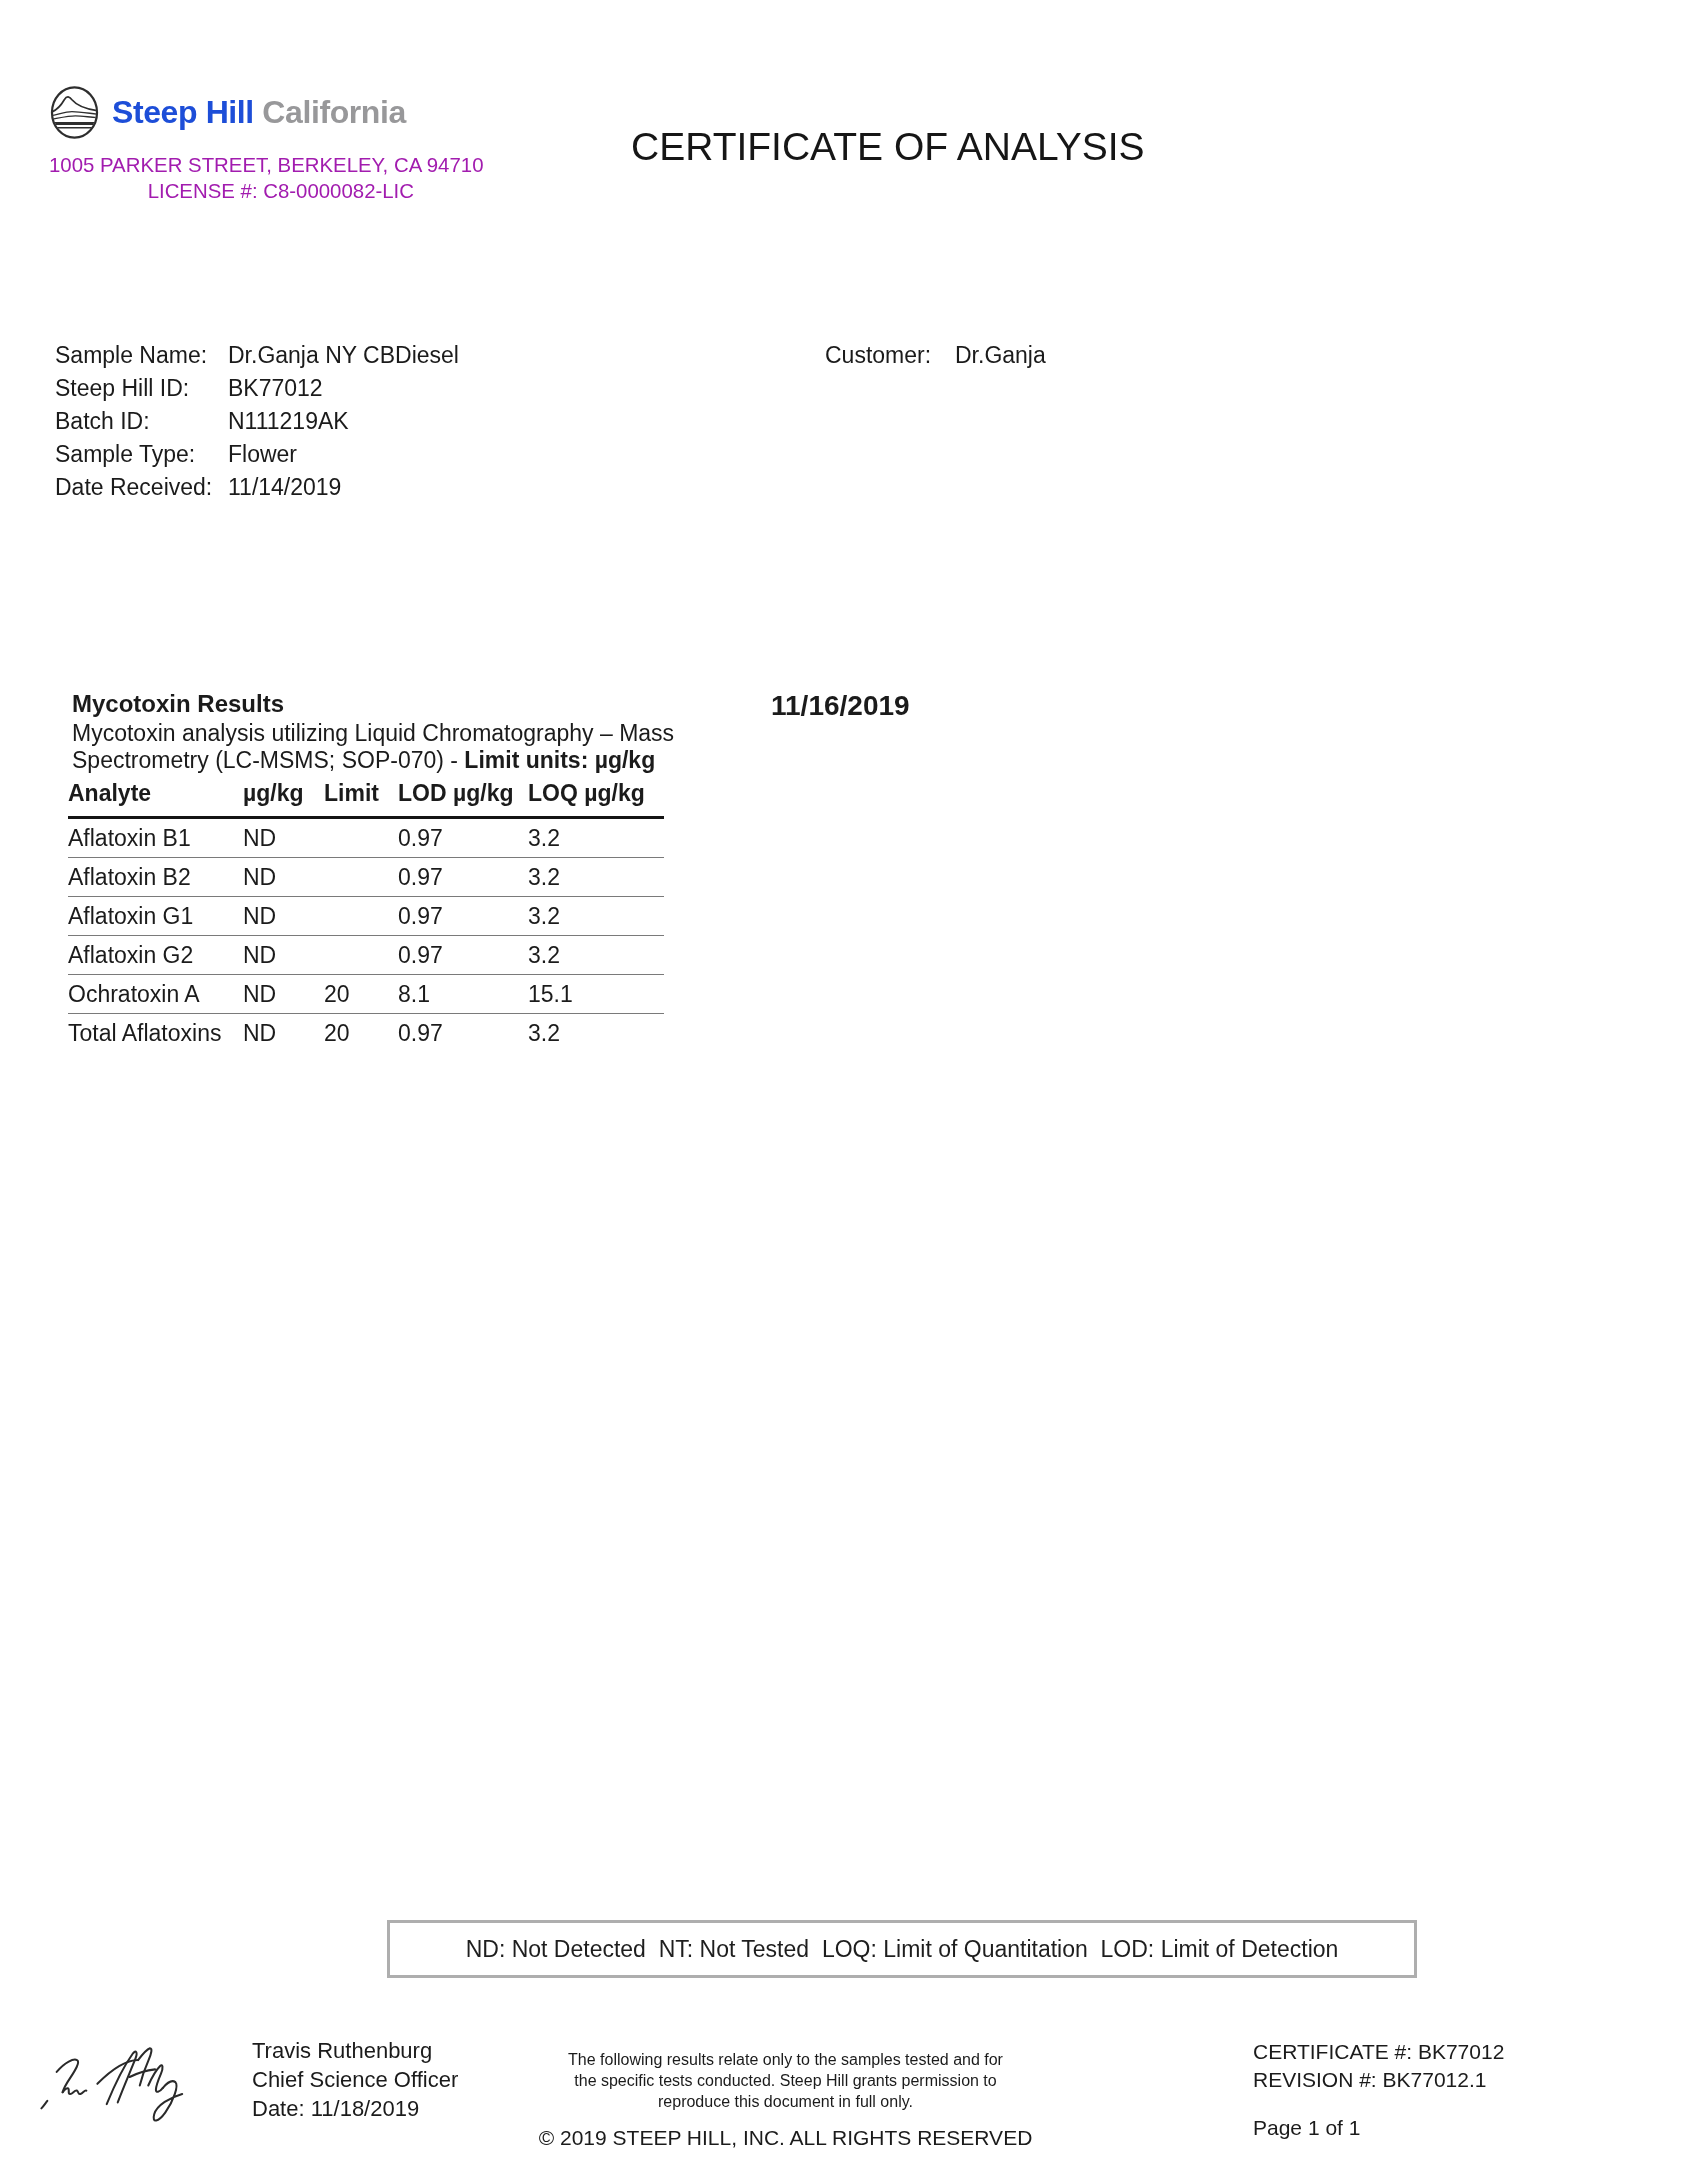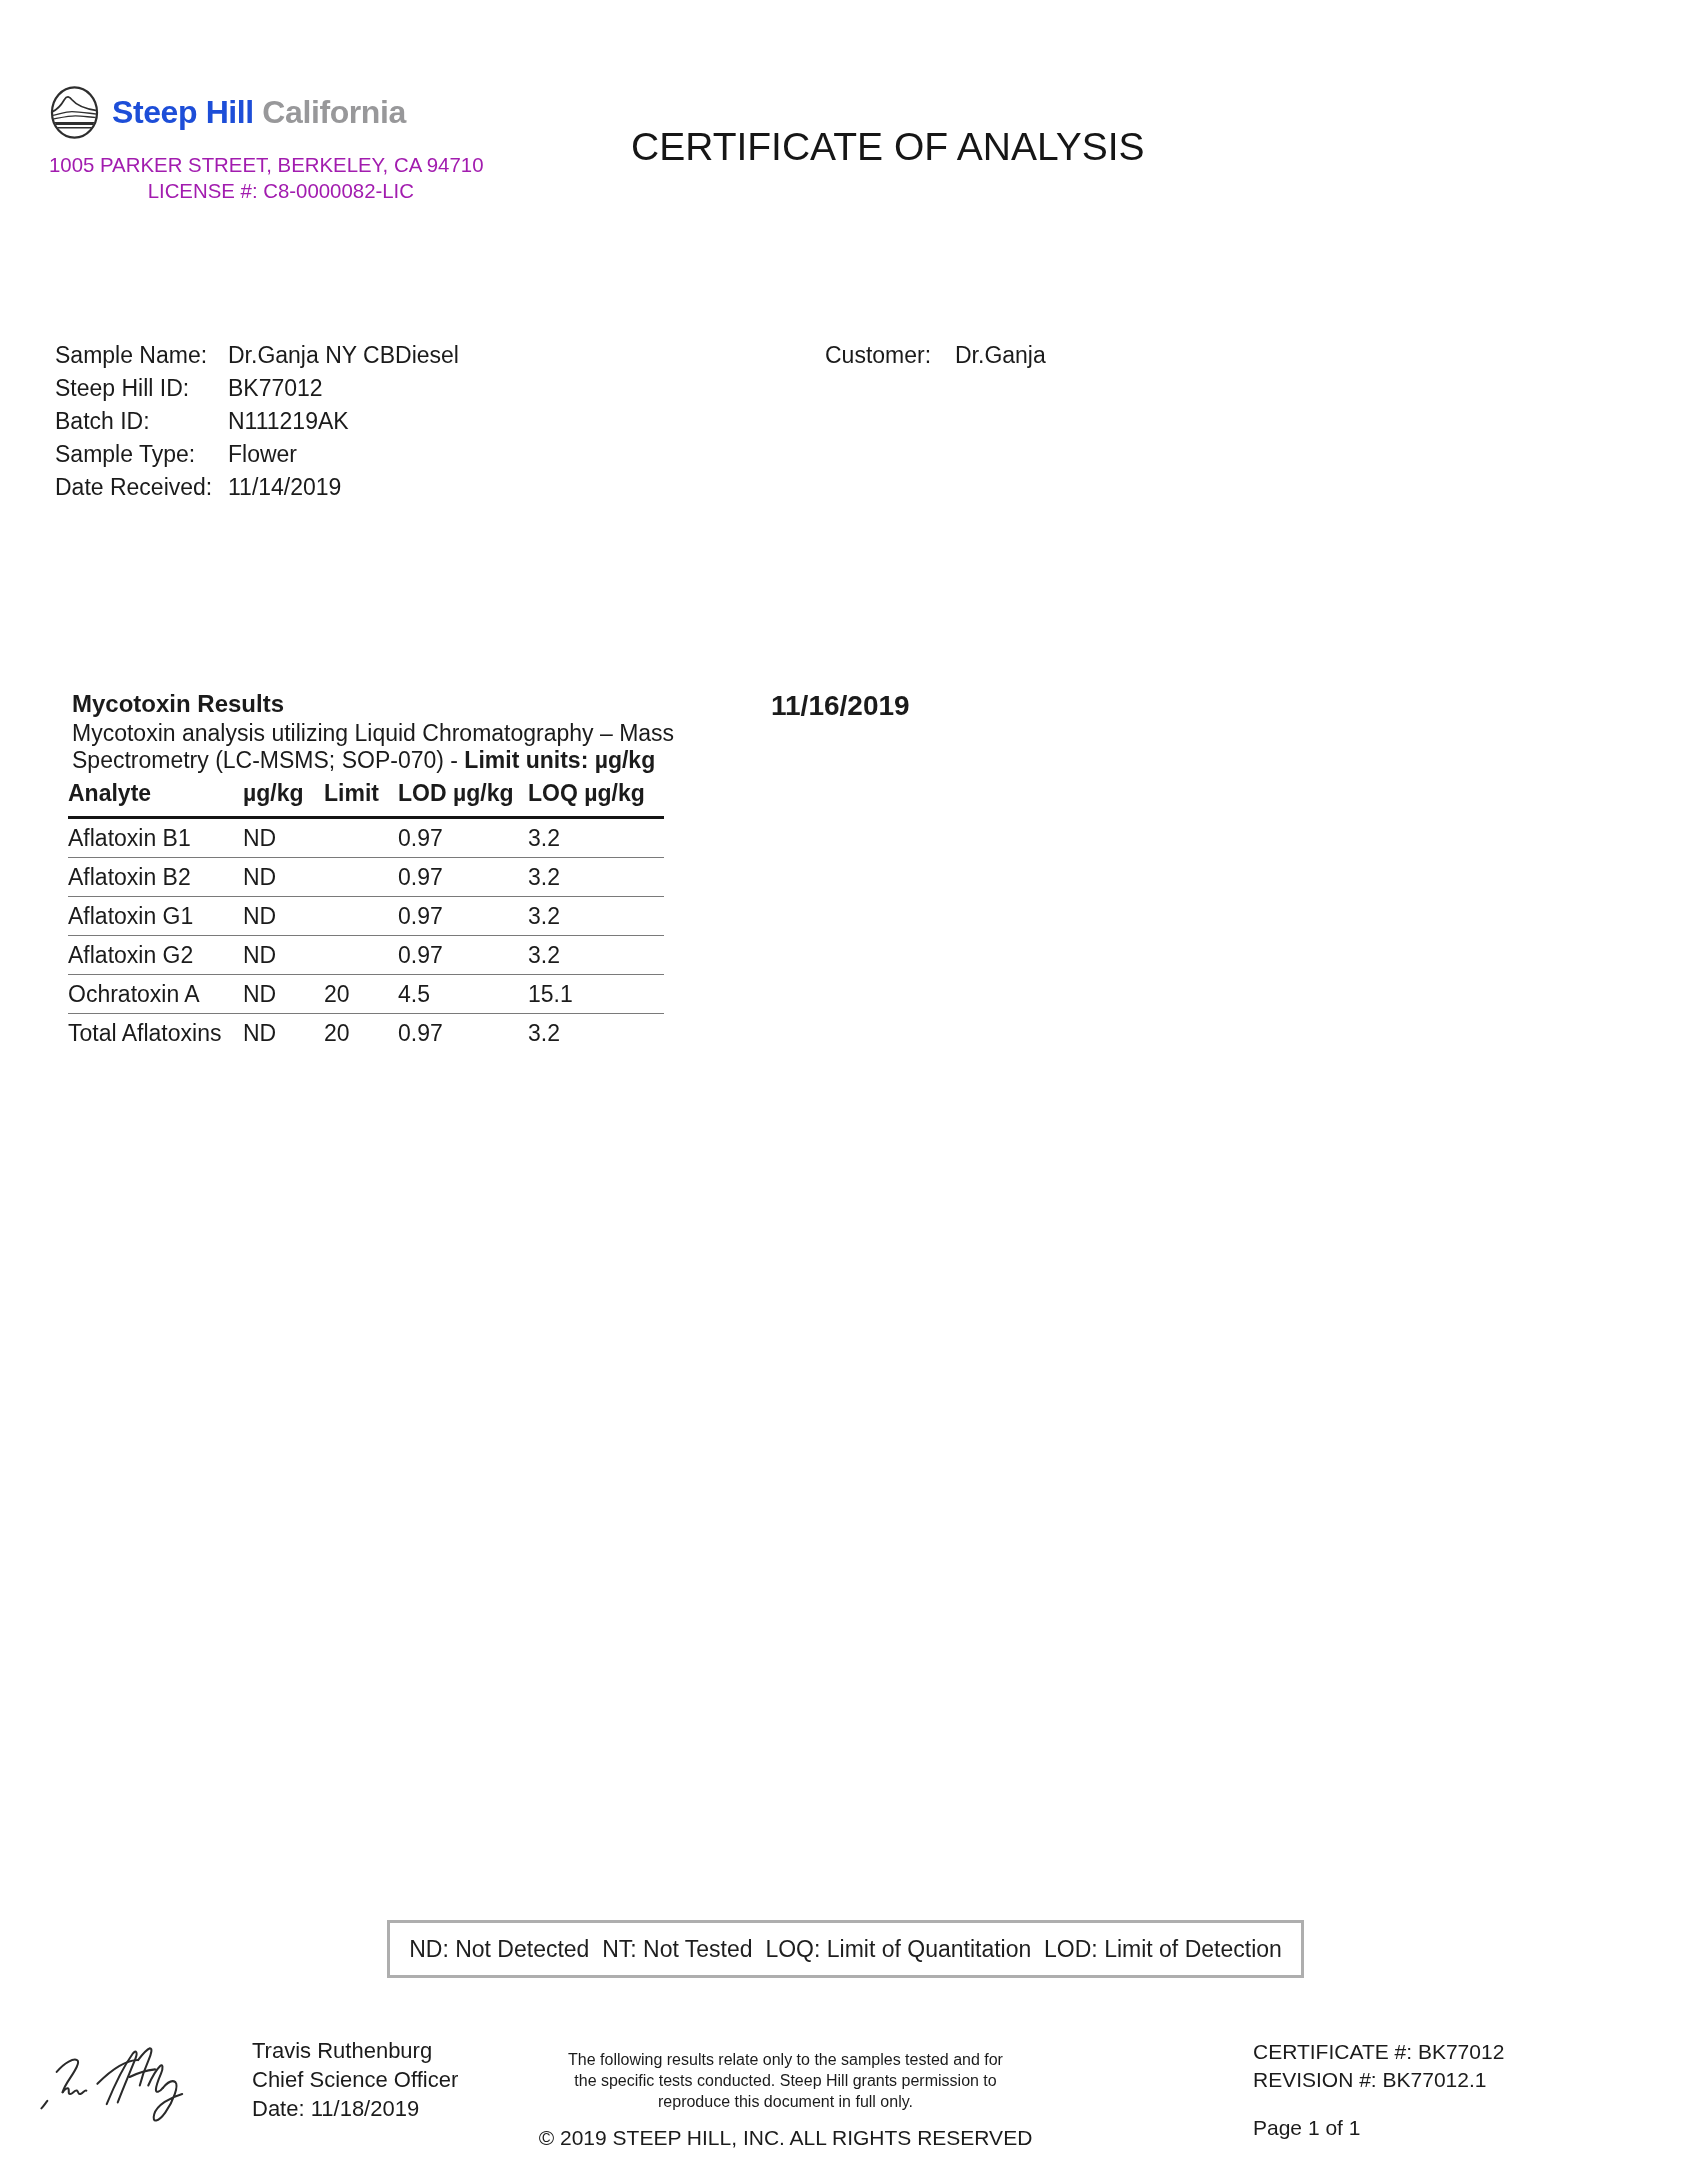--- a/index.html
+++ b/index.html
@@ -103,21 +103,21 @@
   .col-analyte { width: 175px; }
   .col-ugkg    { width: 81px; }
   .col-limit   { width: 74px; }
   .col-lod     { width: 130px; }
   .col-loq     { width: 136px; }
 
   
   .legend-box {
     position: absolute;
     left: 387px; top: 1920px;
-    width: 917px; height: 58px;
+    width: 1030px; height: 58px;
     border: 3.4px solid #aeaeae;
     display: flex;
     align-items: center;
     justify-content: center;
     font-size: 23px;
     white-space: pre-wrap;
     color: #1e1e1e;
   }
 
   
@@ -254,21 +254,21 @@
         <td>Aflatoxin G2</td>
         <td>ND</td>
         <td></td>
         <td>0.97</td>
         <td>3.2</td>
       </tr>
       <tr>
         <td>Ochratoxin A</td>
         <td>ND</td>
         <td>20</td>
-        <td>4.5</td>
+        <td>8.1</td>
         <td>15.1</td>
       </tr>
       <tr>
         <td>Total Aflatoxins</td>
         <td>ND</td>
         <td>20</td>
         <td>0.97</td>
         <td>3.2</td>
       </tr>
     </tbody>

